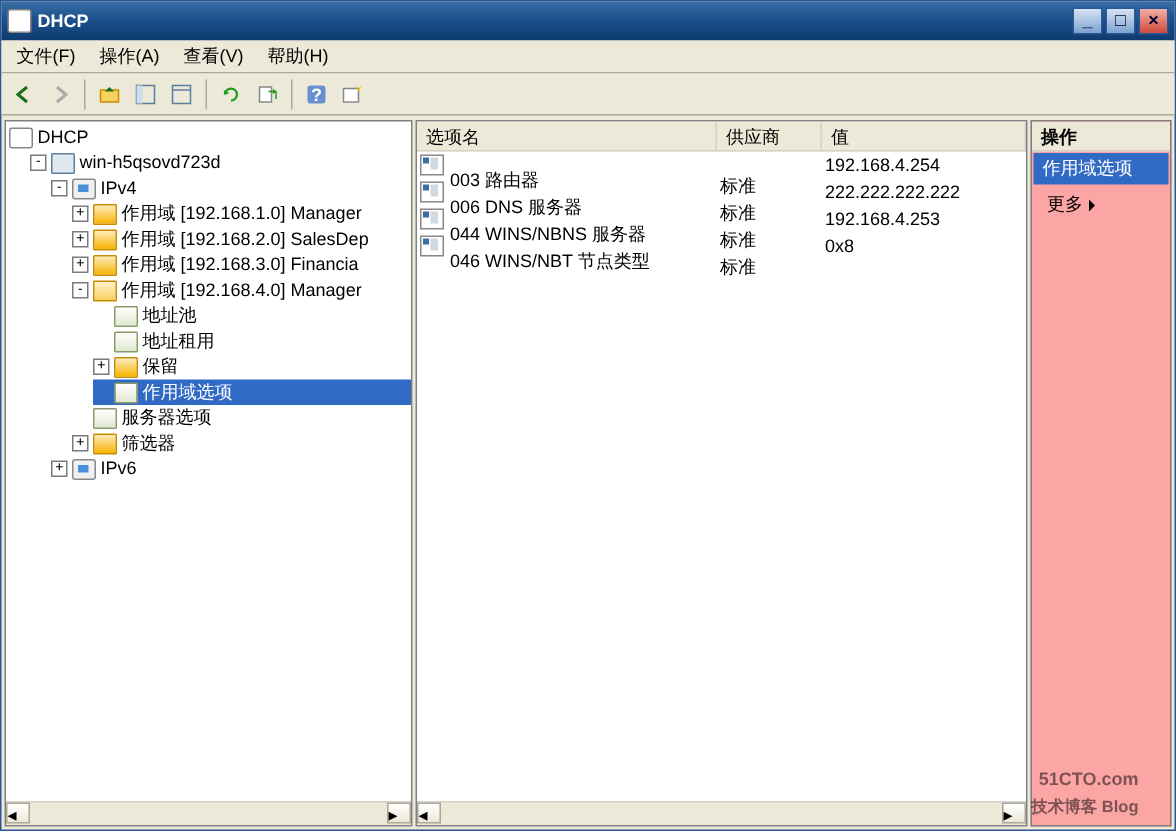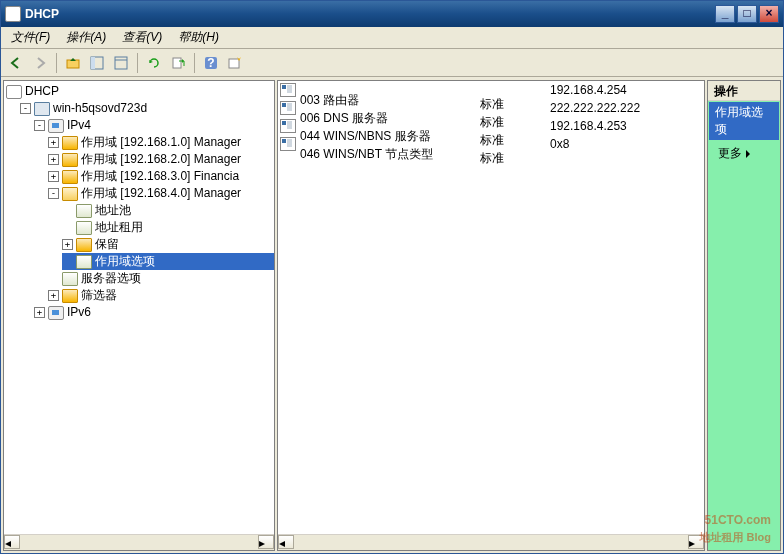--- a/index.html
+++ b/index.html
@@ -4,29 +4,29 @@
 <style>
 * { box-sizing: border-box; font-family: "SimSun", "宋体", sans-serif; font-size: 12px; }
 body { margin: 0; width: 784px; height: 554px; background: #d4d0c8; overflow: hidden; }
 .window { width: 784px; height: 554px; border: 1px solid #2b5797; background: #ece9d8; position: relative; }
 .titlebar { height: 26px; background: linear-gradient(to bottom, #3a6ea5 0%, #1a4e8a 50%, #0e3b70 100%); display: flex; align-items: center; color: white; padding: 0 4px; }
 .titlebar .appicon { width: 16px; height: 16px; background: #fff; border-radius: 2px; margin-right: 4px; display:inline-block; }
 .titlebar .title { flex: 1; font-weight: bold; }
 .winbtns { display: flex; gap: 2px; }
 .winbtn { width: 20px; height: 18px; background: linear-gradient(#d7e4f2,#7ba2d0); border: 1px solid #2b5797; color: #003; font-weight: bold; text-align: center; line-height: 14px; cursor: pointer; }
 .winbtn.close { background: linear-gradient(#f2b0a8,#d04a3a); }
-.menubar { height: 22px; background: #ece9d8; border-bottom: 1px solid #aca899; display: flex; padding-left: 2px; font-style: italic; }
+.menubar { height: 22px; background: #ece9d8; border-bottom: 1px solid #aca899; display: flex; padding-left: 2px; }
 .menubar span { padding: 2px 8px; cursor: pointer; }
 .toolbar { height: 28px; background: #ece9d8; border-bottom: 1px solid #aca899; display: flex; align-items: center; padding: 0 4px; gap: 2px; }
 .tbtn { width: 22px; height: 22px; border: 1px solid transparent; display: flex; align-items: center; justify-content: center; cursor: pointer; }
 .sep { width: 1px; height: 20px; background: #aca899; margin: 0 3px; }
 .content { position: absolute; top: 77px; left: 0; right: 0; bottom: 0; display: flex; }
 .tree-pane { width: 272px; background: #fff; border: 1px solid #7f7f7f; margin: 2px 0 2px 2px; overflow: auto; position: relative; }
 .list-pane { flex: 1; background: #fff; border: 1px solid #7f7f7f; margin: 2px; overflow: auto; position: relative; }
-.action-pane { width: 74px; background: #86efac; border: 1px solid #7f7f7f; margin: 2px 2px 2px 0; overflow: auto; }
+.action-pane { width: 94px; background: #fca5a5; border: 1px solid #7f7f7f; margin: 2px 2px 2px 0; overflow: auto; }
 .listhdr { display:flex; height: 20px; background: #ece9d8; border-bottom: 1px solid #d4d0c8; position: sticky; top:0; }
 .listhdr div { padding: 2px 6px; border-right: 1px solid #d4d0c8; }
 .col-name { width: 200px;} .col-vendor{ width:70px;} .col-value{flex:1;}
 .row { display:flex; height:18px; align-items:center; }
 .row .ico { width:16px; height:14px; margin:0 4px 0 2px; display:inline-block; }
 .row .c1 { width: 180px; margin-top: 20px; } .row .c2{width:70px;margin-top:28px;} .row .c3{flex:1;}
 .action-pane .ahdr { height:20px; background:#ece9d8; border-bottom:1px solid #d4d0c8; padding:2px 6px; font-weight:bold;}
 .action-pane .asel { background:#316ac5; color:#fff; padding:2px 6px; margin:1px; }
 .action-pane .aitem { padding:4px 10px; cursor:pointer; text-align:left;}
 .aitem .arrow{ display:inline-block; margin-left:4px; border:4px solid transparent; border-left-color:#000; vertical-align:middle;}
@@ -44,21 +44,21 @@
 .svr { background:#e0e8f0; border:1px solid #5a7fa0; border-radius:1px;}
 .leaf { background: linear-gradient(#fff,#e0e8d0); border:1px solid #8a9a6a; border-radius:1px;}
 .optico { width:14px;height:12px; background:#fff; border:1px solid #888; position:relative; margin-top:1px;}
 .optico::before{content:"";position:absolute;left:1px;top:1px;width:4px;height:4px;background:#3a6ea5;}
 .optico::after{content:"";position:absolute;left:6px;top:1px;width:5px;height:8px;background:#d0d8e0;}
 .sel { background:#316ac5; color:#fff; }
 .scrollbar-h { position:absolute; bottom:0; left:0; right:0; height:16px; background:#ece9d8; border-top:1px solid #d4d0c8; display:flex;}
 .sb-btn{width:16px;height:14px;background:linear-gradient(#fff,#ece9d8);border:1px solid #aca899;margin:0;}
 .sb-track{flex:1;}
 svg.icon { width:14px; height:14px; display:block; }
-.watermark { position:absolute; right:12px; bottom:8px; color:#c2410c; font-family:Arial; font-weight:bold; font-size:24px; opacity:0.5; pointer-events:none; text-align:right; }
+.watermark { position:absolute; right:24px; bottom:8px; color:#000000; font-family:Arial; font-weight:bold; font-size:24px; opacity:0.5; pointer-events:none; text-align:right; }
 .watermark small{font-size:11px;display:block;}
 </style>
 </head>
 <body>
 
 <div class="window">
 
   <div class="titlebar">
     <span class="appicon ni dhcpico"></span>
     <span class="title">DHCP</span>
@@ -163,21 +163,21 @@
                         <div class="nl">
                           <span class="tw">+</span>
                           <span class="ni folder"></span>
                           <span>作用域 [192.168.1.0] Manager</span>
                         </div>
                       </div>
                     <div class="node">
                         <div class="nl">
                           <span class="tw">+</span>
                           <span class="ni folder"></span>
-                          <span>作用域 [192.168.2.0] Manager</span>
+                          <span>作用域 [192.168.2.0] SalesDep</span>
                         </div>
                       </div>
                     <div class="node">
                         <div class="nl">
                           <span class="tw">+</span>
                           <span class="ni folder"></span>
                           <span>作用域 [192.168.3.0] Financia</span>
                         </div>
                       </div>
                     <div class="node">
@@ -246,20 +246,25 @@
         </div>
       </div>
       <div class="scrollbar-h">
           <div class="sb-btn">◂</div>
           <div class="sb-track"></div>
           <div class="sb-btn">▸</div>
         </div>
     </div>
 
     <div class="list-pane">
+      <div class="listhdr">
+        <div class="col-name">选项名</div>
+        <div class="col-vendor">供应商</div>
+        <div class="col-value">值</div>
+      </div>
       <div id="list-rows">
           <div class="row">
             <span class="ico optico"></span>
             <span class="c1">003 路由器</span>
             <span class="c2">标准</span>
             <span class="c3">192.168.4.254</span>
           </div>
           <div class="row">
             <span class="ico optico"></span>
             <span class="c1">006 DNS 服务器</span>
@@ -289,15 +294,15 @@
     <div class="action-pane">
       <div class="ahdr">操作</div>
       <div class="asel">作用域选项</div>
       <div class="aitem"><span>更多</span><span class="arrow"></span></div>
     </div>
 
   </div>
 
   <div class="watermark">
     <span>51CTO.com</span>
-    <small>地址租用   Blog</small>
+    <small>技术博客   Blog</small>
   </div>
 </div>
 
 </body></html>

